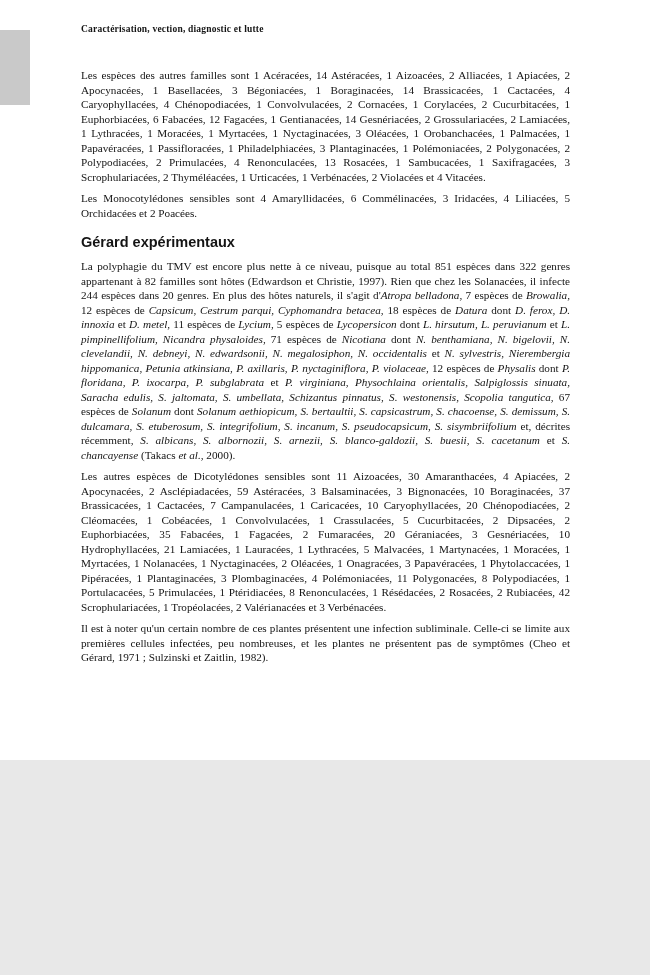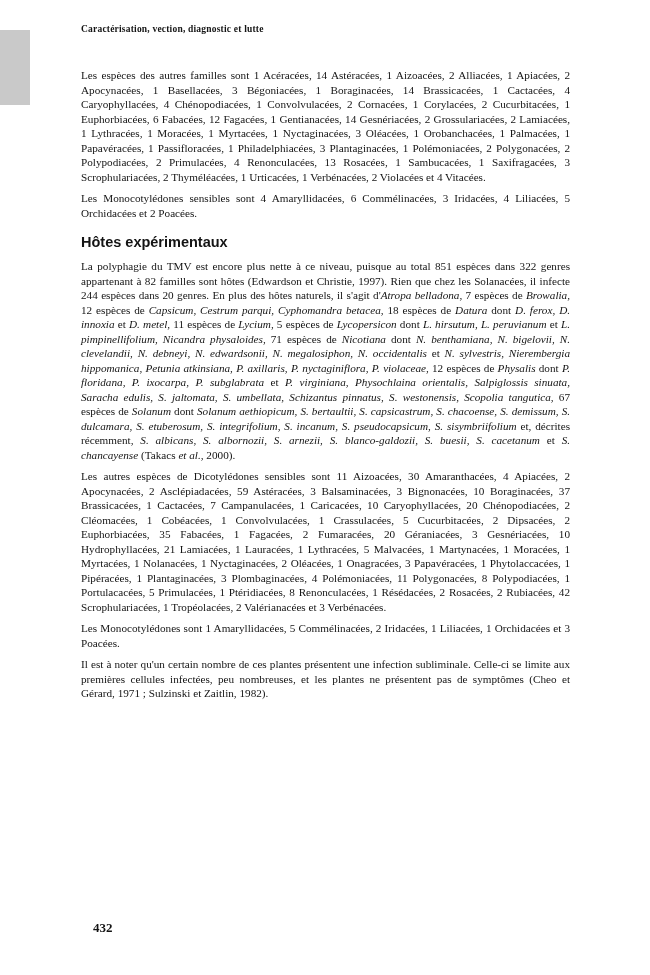--- a/index.html
+++ b/index.html
@@ -1,18 +1,18 @@
 <!DOCTYPE html>
 <html><head>
 <meta charset="utf-8">
 <style>
   html,body { margin:0; padding:0; background:#e8e8e8; }
   .page {
     position:relative;
-    width:650px; height:975px;
+    width:650px; height:760px;
     margin:0 auto;
     background:#ffffff;
     font-family:"Liberation Serif", serif;
     color:#141414;
     overflow:hidden;
     box-sizing:border-box;
   }
   .chapter-tab {
     position:absolute;
     left:0; top:30px;
@@ -64,27 +64,26 @@
   <div class="chapter-tab"></div>
 
   <div class="running-header">Caractérisation, vection, diagnostic et lutte</div>
 
   <div class="text-block">
 
     <p class="para">Les espèces des autres familles sont 1 Acéracées, 14 Astéracées, 1 Aizoacées, 2 Alliacées, 1 Apiacées, 2 Apocynacées, 1 Basellacées, 3 Bégoniacées, 1 Boraginacées, 14 Brassicacées, 1 Cactacées, 4 Caryophyllacées, 4 Chénopodiacées, 1 Convolvulacées, 2 Cornacées, 1 Corylacées, 2 Cucurbitacées, 1 Euphorbiacées, 6 Fabacées, 12 Fagacées, 1 Gentianacées, 14 Gesnériacées, 2 Grossulariacées, 2 Lamiacées, 1 Lythracées, 1 Moracées, 1 Myrtacées, 1 Nyctaginacées, 3 Oléacées, 1 Orobanchacées, 1 Palmacées, 1 Papavéracées, 1 Passifloracées, 1 Philadelphiacées, 3 Plantaginacées, 1 Polémoniacées, 2 Polygonacées, 2 Polypodiacées, 2 Primulacées, 4 Renonculacées, 13 Rosacées, 1 Sambucacées, 1 Saxifragacées, 3 Scrophulariacées, 2 Thyméléacées, 1 Urticacées, 1 Verbénacées, 2 Violacées et 4 Vitacées.</p>
 
     <p class="para">Les Monocotylédones sensibles sont 4 Amaryllidacées, 6 Commélinacées, 3 Iridacées, 4 Liliacées, 5 Orchidacées et 2 Poacées.</p>
 
-    <h2 class="section-heading">Hôtes expérimentaux</h2>
+    <h2 class="section-heading">Gérard expérimentaux</h2>
 
     <p class="para"><span>La polyphagie du TMV est encore plus nette à ce niveau, puisque au total 851 espèces dans 322 genres appartenant à 82 familles sont hôtes (Edwardson et Christie, 1997). Rien que chez les Solanacées, il infecte 244 espèces dans 20 genres. En plus des hôtes naturels, il s'agit d'</span><i>Atropa belladona</i><span>, 7 espèces de </span><i>Browalia</i><span>, 12 espèces de </span><i>Capsicum</i><span>, </span><i>Cestrum parqui</i><span>, </span><i>Cyphomandra betacea</i><span>, 18 espèces de </span><i>Datura</i><span> dont </span><i>D. ferox</i><span>, </span><i>D. innoxia</i><span> et </span><i>D. metel</i><span>, 11 espèces de </span><i>Lycium</i><span>, 5 espèces de </span><i>Lycopersicon</i><span> dont </span><i>L. hirsutum</i><span>, </span><i>L. peruvianum</i><span> et </span><i>L. pimpinellifolium</i><span>, </span><i>Nicandra physaloides</i><span>, 71 espèces de </span><i>Nicotiana</i><span> dont </span><i>N. benthamiana</i><span>, </span><i>N. bigelovii</i><span>, </span><i>N. clevelandii</i><span>, </span><i>N. debneyi</i><span>, </span><i>N. edwardsonii</i><span>, </span><i>N. megalosiphon</i><span>, </span><i>N. occidentalis</i><span> et </span><i>N. sylvestris</i><span>, </span><i>Nierembergia hippomanica</i><span>, </span><i>Petunia atkinsiana</i><span>, </span><i>P. axillaris</i><span>, </span><i>P. nyctaginiflora</i><span>, </span><i>P. violaceae</i><span>, 12 espèces de </span><i>Physalis</i><span> dont </span><i>P. floridana</i><span>, </span><i>P. ixocarpa</i><span>, </span><i>P. subglabrata</i><span> et </span><i>P. virginiana</i><span>, </span><i>Physochlaina orientalis</i><span>, </span><i>Salpiglossis sinuata</i><span>, </span><i>Saracha edulis</i><span>, </span><i>S. jaltomata</i><span>, </span><i>S. umbellata</i><span>, </span><i>Schizantus pinnatus</i><span>, </span><i>S. westonensis</i><span>, </span><i>Scopolia tangutica</i><span>, 67 espèces de </span><i>Solanum</i><span> dont </span><i>Solanum aethiopicum</i><span>, </span><i>S. bertaultii</i><span>, </span><i>S. capsicastrum</i><span>, </span><i>S. chacoense</i><span>, </span><i>S. demissum</i><span>, </span><i>S. dulcamara</i><span>, </span><i>S. etuberosum</i><span>, </span><i>S. integrifolium</i><span>, </span><i>S. incanum</i><span>, </span><i>S. pseudocapsicum</i><span>, </span><i>S. sisymbriifolium</i><span> et, décrites récemment, </span><i>S. albicans</i><span>, </span><i>S. albornozii</i><span>, </span><i>S. arnezii</i><span>, </span><i>S. blanco-galdozii</i><span>, </span><i>S. buesii</i><span>, </span><i>S. cacetanum</i><span> et </span><i>S. chancayense</i><span> (Takacs </span><i>et al.</i><span>, 2000).</span></p>
 
     <p class="para">Les autres espèces de Dicotylédones sensibles sont 11 Aizoacées, 30 Amaranthacées, 4 Apiacées, 2 Apocynacées, 2 Asclépiadacées, 59 Astéracées, 3 Balsaminacées, 3 Bignonacées, 10 Boraginacées, 37 Brassicacées, 1 Cactacées, 7 Campanulacées, 1 Caricacées, 10 Caryophyllacées, 20 Chénopodiacées, 2 Cléomacées, 1 Cobéacées, 1 Convolvulacées, 1 Crassulacées, 5 Cucurbitacées, 2 Dipsacées, 2 Euphorbiacées, 35 Fabacées, 1 Fagacées, 2 Fumaracées, 20 Géraniacées, 3 Gesnériacées, 10 Hydrophyllacées, 21 Lamiacées, 1 Lauracées, 1 Lythracées, 5 Malvacées, 1 Martynacées, 1 Moracées, 1 Myrtacées, 1 Nolanacées, 1 Nyctaginacées, 2 Oléacées, 1 Onagracées, 3 Papavéracées, 1 Phytolaccacées, 1 Pipéracées, 1 Plantaginacées, 3 Plombaginacées, 4 Polémoniacées, 11 Polygonacées, 8 Polypodiacées, 1 Portulacacées, 5 Primulacées, 1 Ptéridiacées, 8 Renonculacées, 1 Résédacées, 2 Rosacées, 2 Rubiacées, 42 Scrophulariacées, 1 Tropéolacées, 2 Valérianacées et 3 Verbénacées.</p>
 
-    <p class="para">Les Monocotylédones sont 1 Amaryllidacées, 5 Commélinacées, 2 Iridacées, 1 Liliacées, 1 Orchidacées et 3 Poacées.</p>
 
     <p class="para">Il est à noter qu'un certain nombre de ces plantes présentent une infection subliminale. Celle-ci se limite aux premières cellules infectées, peu nombreuses, et les plantes ne présentent pas de symptômes (Cheo et Gérard, 1971 ; Sulzinski et Zaitlin, 1982).</p>
 
   </div>
 
   <div class="page-number">432</div>
 
 </div>
 
 </body></html>

